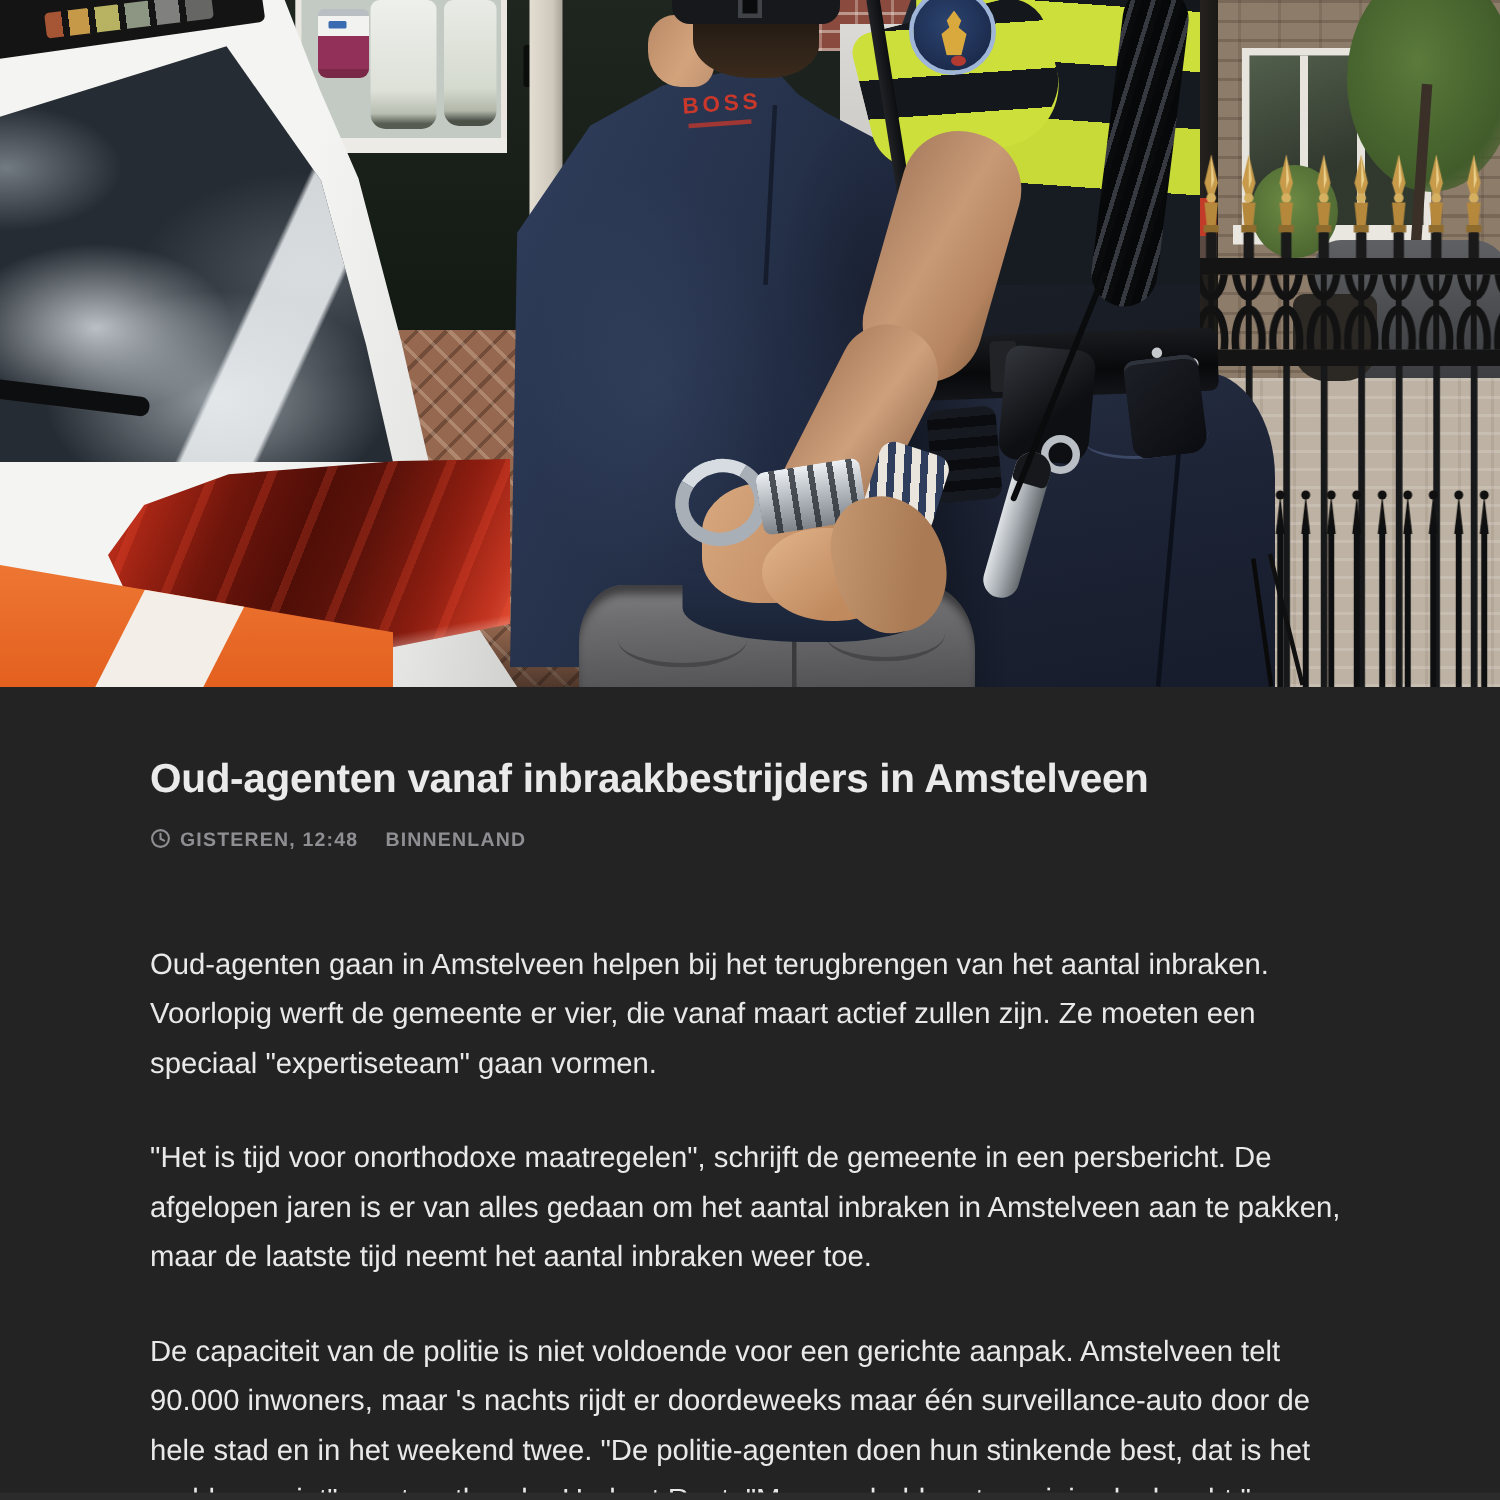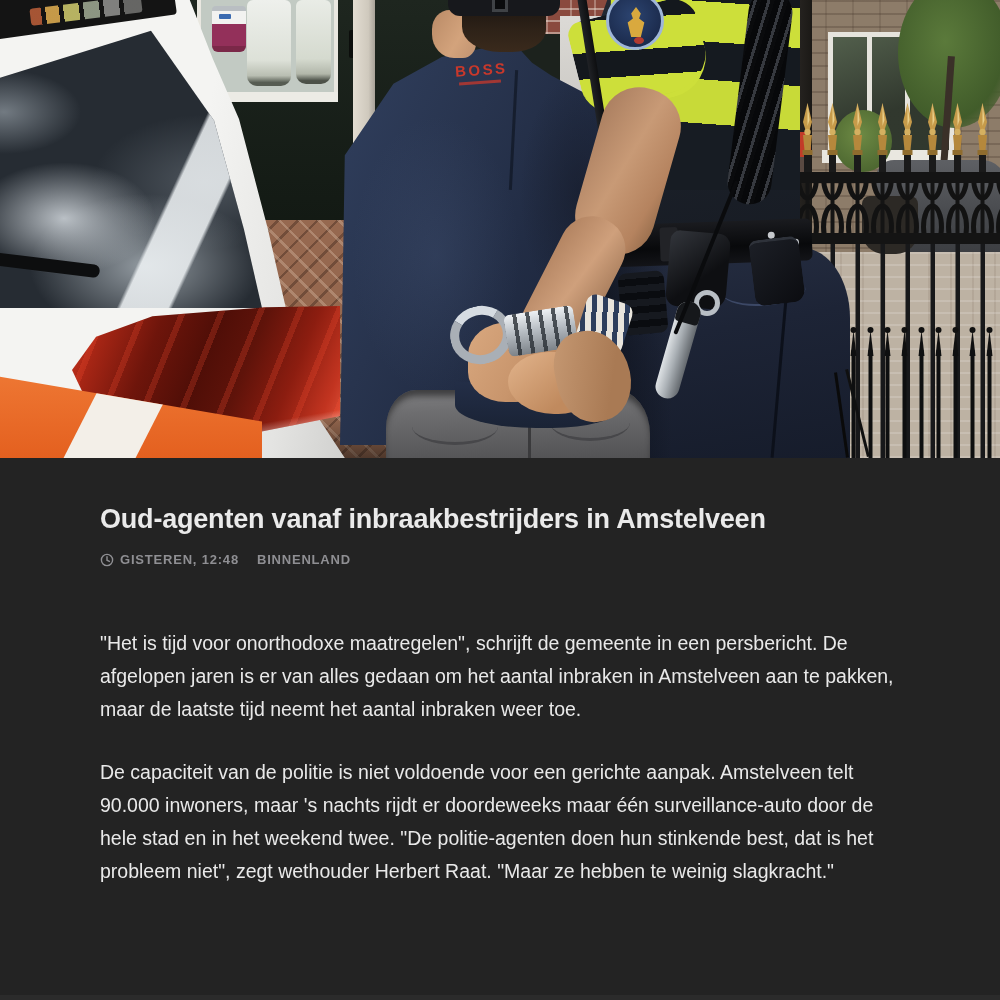--- a/index.html
+++ b/index.html
@@ -172,21 +172,21 @@
   .cuff-lock{left:506px;top:310px;width:70px;height:42px;transform:rotate(-9deg);border-radius:6px;
     background-image:repeating-linear-gradient(90deg,transparent 0 9px,rgba(40,46,52,.8) 9px 13px),
       linear-gradient(180deg,#eef1f4 0%,#b7bdc3 45%,#7c8288 100%);}
   .hand-officer{left:556px;top:330px;width:74px;height:92px;border-radius:42% 58% 50% 50%;transform:rotate(-12deg);
     background:linear-gradient(110deg,#c79a74,#a97a54 70%);}
   
   .content{position:absolute;left:0;top:458px;width:1000px;box-sizing:border-box;padding:44px 92px 0 100px;}
   .title{margin:0 0 16px 0;color:#eaeaea;font-size:27px;line-height:34px;font-weight:700;letter-spacing:-.2px;}
   .meta{display:flex;align-items:center;gap:18px;margin:0 0 60px 0;color:#8f8f93;
     font-size:13px;font-weight:600;letter-spacing:.8px;}
-  .meta-time{display:flex;align-items:center;gap:6px;}
+  .meta-time{display:flex;align-items:flex-start;gap:6px;}
   .body-par{margin:0 0 30px 0;color:#e9e9e9;font-size:19.5px;line-height:33px;font-weight:400;}
   .bottom-edge{position:absolute;left:0;bottom:0;width:1000px;height:5px;background:#2b2b2b;}
 </style>
 </head>
 <body>
 
 <div class="page">
 
   <div class="hero">
     <div class="ph bg-left-wall"></div>
@@ -325,18 +325,19 @@
     <div class="meta">
       <span class="meta-time">
         <svg width="14" height="14" viewBox="0 0 14 14">
           <circle cx="7" cy="7" r="5.6" stroke="#8f8f93" stroke-width="1.4" fill="none"></circle>
           <path d="M7 3.8 V7.2 L9.4 8.4" stroke="#8f8f93" stroke-width="1.4" fill="none" stroke-linecap="round"></path>
         </svg>
         <span>GISTEREN, 12:48</span>
       </span>
       <span>BINNENLAND</span>
     </div>
+    <p class="body-par">Oud-agenten gaan in Amstelveen helpen bij het terugbrengen van het aantal inbraken. Voorlopig werft de gemeente er vier, die vanaf maart actief zullen zijn. Ze moeten een speciaal "expertiseteam" gaan vormen.</p>
     <p class="body-par">"Het is tijd voor onorthodoxe maatregelen", schrijft de gemeente in een persbericht. De afgelopen jaren is er van alles gedaan om het aantal inbraken in Amstelveen aan te pakken, maar de laatste tijd neemt het aantal inbraken weer toe.</p>
     <p class="body-par">De capaciteit van de politie is niet voldoende voor een gerichte aanpak. Amstelveen telt 90.000 inwoners, maar 's nachts rijdt er doordeweeks maar één surveillance-auto door de hele stad en in het weekend twee. "De politie-agenten doen hun stinkende best, dat is het probleem niet", zegt wethouder Herbert Raat. "Maar ze hebben te weinig slagkracht."</p>
   </div>
 
   <div class="bottom-edge"></div>
 </div>
 
 </body></html>

